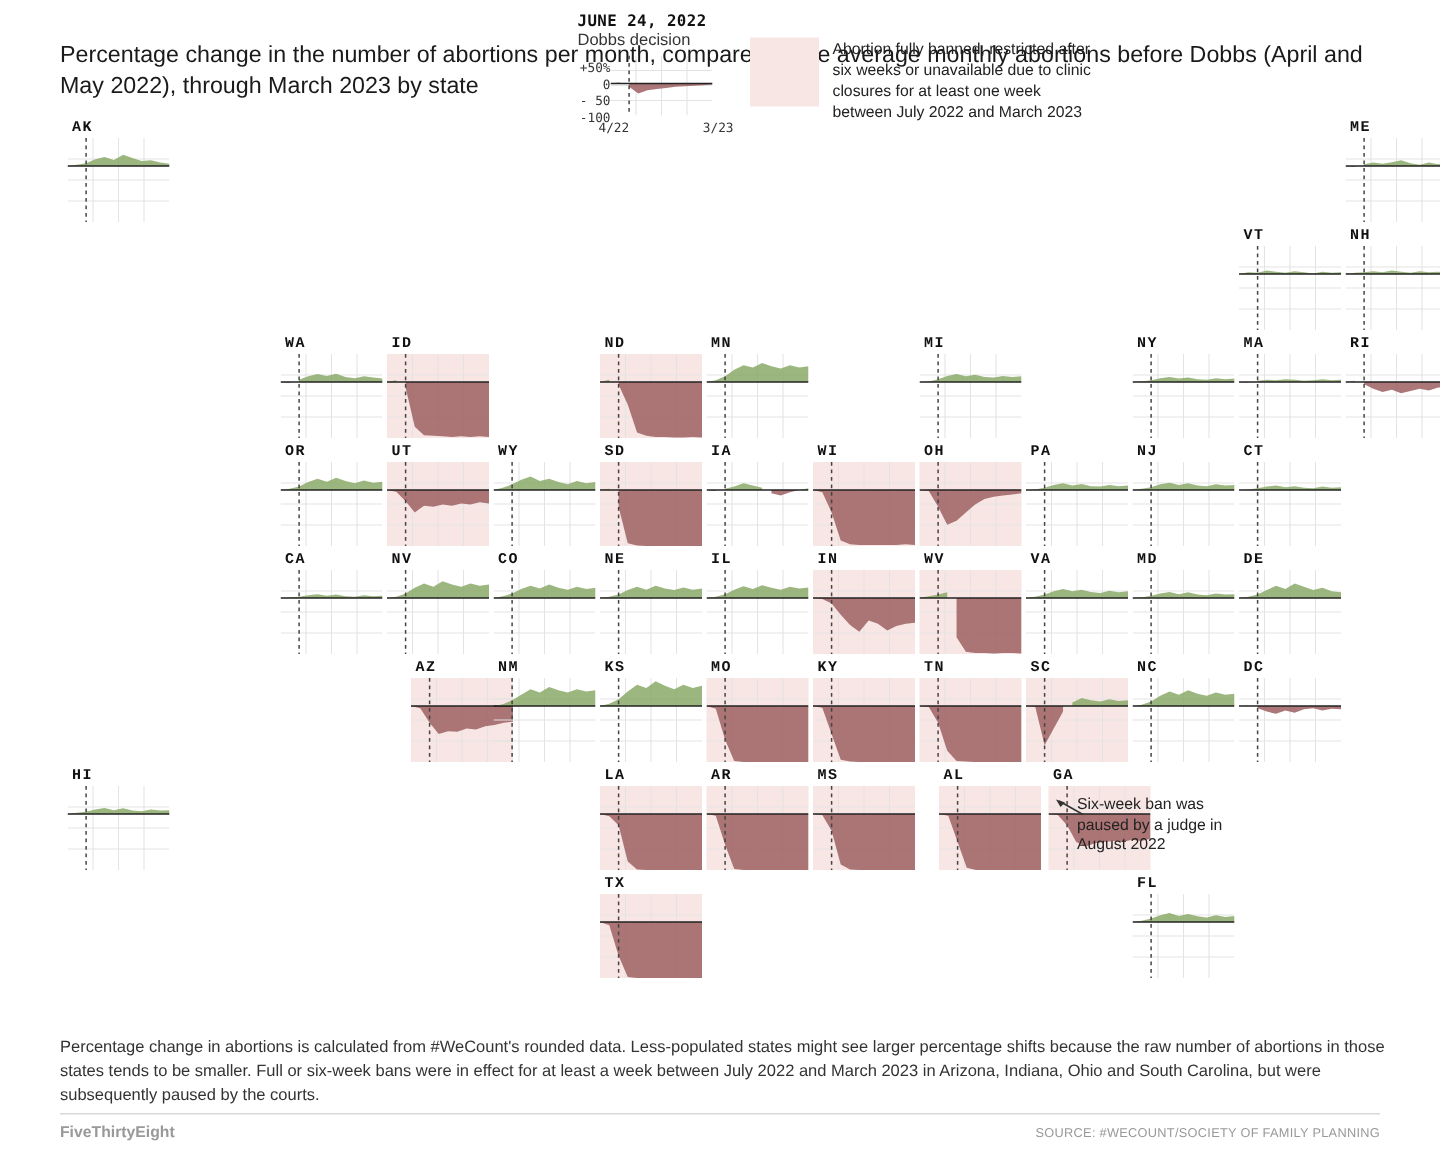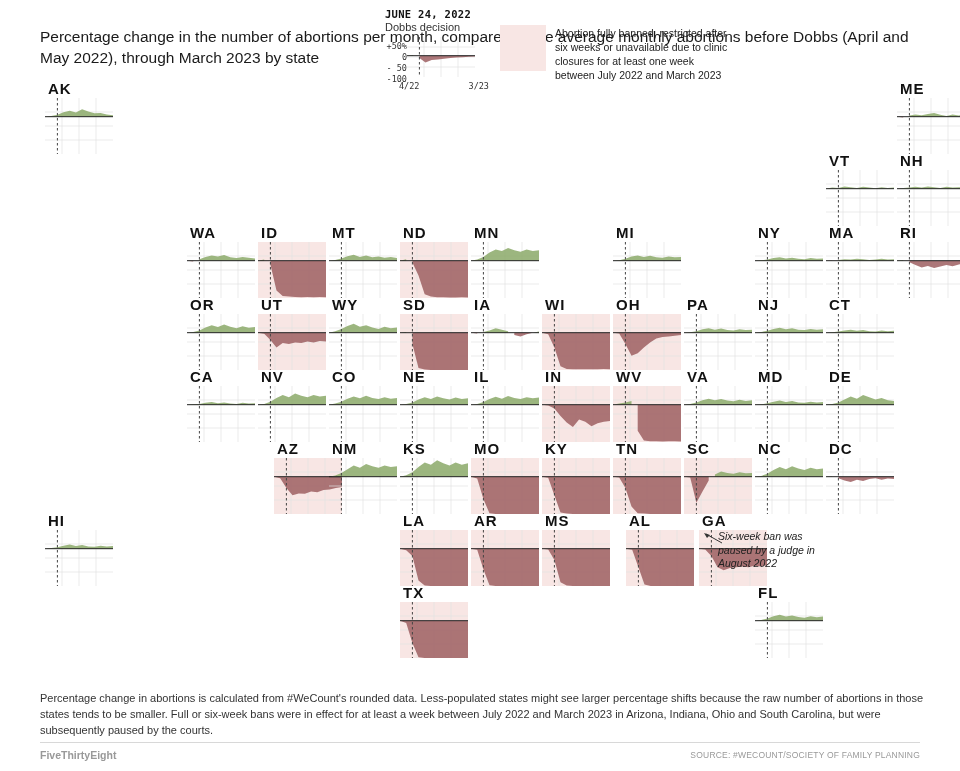--- a/index.html
+++ b/index.html
@@ -11,22 +11,22 @@
     position:relative;
     overflow:hidden;
   }
   .title{
     position:absolute;left:40px;top:26px;width:900px;
     font-size:15.5px;line-height:1.38;color:#1a1a1a;font-weight:400;
   }
   .grid-wrap{position:absolute;left:0;top:80px;width:960px;height:600px;}
   .cell{position:absolute;width:68px;}
   .cell .label{
-    font-family:Liberation Sans, sans-serif;
-    font-size:15px;font-weight:700;letter-spacing:1px;color:#111;
+    font-family:Liberation Mono, monospace;
+    font-size:10px;font-weight:700;letter-spacing:1px;color:#111;
     padding-left:3px;margin-bottom:1px;
   }
   .spark{position:relative;width:68px;height:56px;}
   .spark.banned{background:#f8e6e4;}
   .spark svg{display:block;position:absolute;left:0;top:0;}
   
   .key{position:absolute;left:385px;top:8px;width:120px;}
   .key .ktitle{
     font-family:"DejaVu Sans Mono","Liberation Mono",monospace;
     font-size:10.5px;font-weight:700;color:#111;letter-spacing:.3px;
@@ -42,21 +42,21 @@
     position:absolute;left:-8px;top:44px;width:90px;
     font-family:"DejaVu Sans Mono","Liberation Mono",monospace;
     font-size:8.5px;color:#333;
     display:flex;justify-content:space-between;
   }
   .swatchbox{position:absolute;left:500px;top:25px;width:230px;display:flex;gap:9px;}
   .swatch{width:46px;height:46px;background:#f8e6e4;flex:0 0 auto;}
   .swatchtext{font-size:10.5px;line-height:1.32;color:#222;padding-top:2px;}
   .annot{
     position:absolute;left:718px;top:530px;width:110px;
-    font-size:10.5px;line-height:1.3;color:#222;font-style:italic;
+    font-size:10.5px;line-height:1.3;color:#222;
   }
   .footer{
     position:absolute;left:40px;top:690px;width:890px;
     font-size:11px;line-height:1.46;color:#333;
   }
   .hr{position:absolute;left:40px;top:742px;width:880px;height:1px;background:#d8d8d8;}
   .brand{
     position:absolute;left:40px;top:749px;font-size:10.5px;color:#999;font-weight:700;
   }
   .source{
@@ -211,39 +211,20 @@
             <line y1="0" y2="56" x1="34.0" x2="34.0" stroke="#e3e3e3" stroke-width="0.7"></line>
             <line y1="0" y2="56" x1="51.0" x2="51.0" stroke="#e3e3e3" stroke-width="0.7"></line>
           </g>
           <path d="M0.0,18.7 L0.0,18.7 L6.2,17.5 L6.2,18.7 Z " fill="#8ba968" fill-opacity="0.85" stroke="none"></path>
           <path d="M12.4,18.7 L12.4,22.4 L18.5,48.5 L24.7,54.1 L30.9,54.5 L37.1,54.9 L43.3,55.3 L49.5,54.9 L55.6,55.3 L61.8,54.9 L68.0,55.3 L68.0,18.7 Z " fill="#9e5f62" fill-opacity="0.85" stroke="none"></path>
           <line x1="0" x2="68" y1="18.7" y2="18.7" stroke="#222" stroke-width="1"></line>
           <line x1="12.4" x2="12.4" y1="0" y2="56" stroke="#444" stroke-width="1" stroke-dasharray="2.5,2.5"></line>
         </svg>
       </div>
     </div>
-    <div class="cell" style="left: 329px; top: 144px;">
-      <div class="label">MT</div>
-      <div class="spark">
-        <svg width="68" height="56">
-          <g>
-            <line x1="0" x2="68" y1="14.0" y2="14.0" stroke="#e3e3e3" stroke-width="0.7"></line>
-            <line x1="0" x2="68" y1="28.0" y2="28.0" stroke="#e3e3e3" stroke-width="0.7"></line>
-            <line x1="0" x2="68" y1="42.0" y2="42.0" stroke="#e3e3e3" stroke-width="0.7"></line>
-            <line y1="0" y2="56" x1="17.0" x2="17.0" stroke="#e3e3e3" stroke-width="0.7"></line>
-            <line y1="0" y2="56" x1="34.0" x2="34.0" stroke="#e3e3e3" stroke-width="0.7"></line>
-            <line y1="0" y2="56" x1="51.0" x2="51.0" stroke="#e3e3e3" stroke-width="0.7"></line>
-          </g>
-          <path d="M0.0,18.7 L0.0,18.7 L6.2,17.9 L12.4,16.4 L18.5,14.2 L24.7,12.7 L30.9,14.9 L37.1,13.4 L43.3,15.3 L49.5,14.6 L55.6,15.7 L61.8,14.9 L68.0,16.1 L68.0,18.7 Z " fill="#8ba968" fill-opacity="0.85" stroke="none"></path>
-          <path d="" fill="#9e5f62" fill-opacity="0.85" stroke="none"></path>
-          <line x1="0" x2="68" y1="18.7" y2="18.7" stroke="#222" stroke-width="1"></line>
-          <line x1="12.4" x2="12.4" y1="0" y2="56" stroke="#444" stroke-width="1" stroke-dasharray="2.5,2.5"></line>
-        </svg>
-      </div>
-    </div>
     <div class="cell" style="left: 400px; top: 144px;">
       <div class="label">ND</div>
       <div class="spark banned">
         <svg width="68" height="56">
           <g>
             <line x1="0" x2="68" y1="14.0" y2="14.0" stroke="#e3e3e3" stroke-width="0.7"></line>
             <line x1="0" x2="68" y1="28.0" y2="28.0" stroke="#e3e3e3" stroke-width="0.7"></line>
             <line x1="0" x2="68" y1="42.0" y2="42.0" stroke="#e3e3e3" stroke-width="0.7"></line>
             <line y1="0" y2="56" x1="17.0" x2="17.0" stroke="#e3e3e3" stroke-width="0.7"></line>
             <line y1="0" y2="56" x1="34.0" x2="34.0" stroke="#e3e3e3" stroke-width="0.7"></line>

